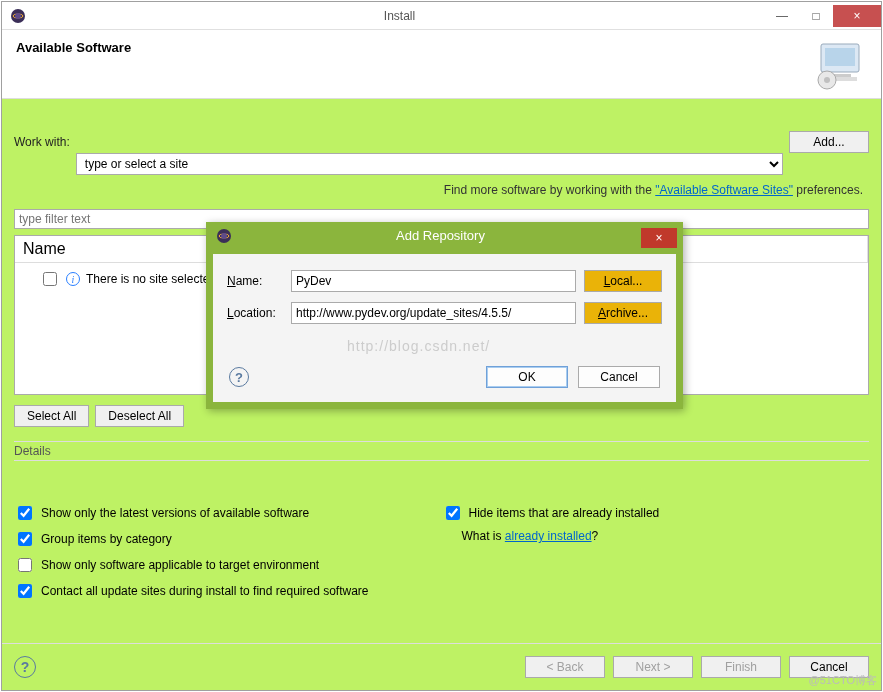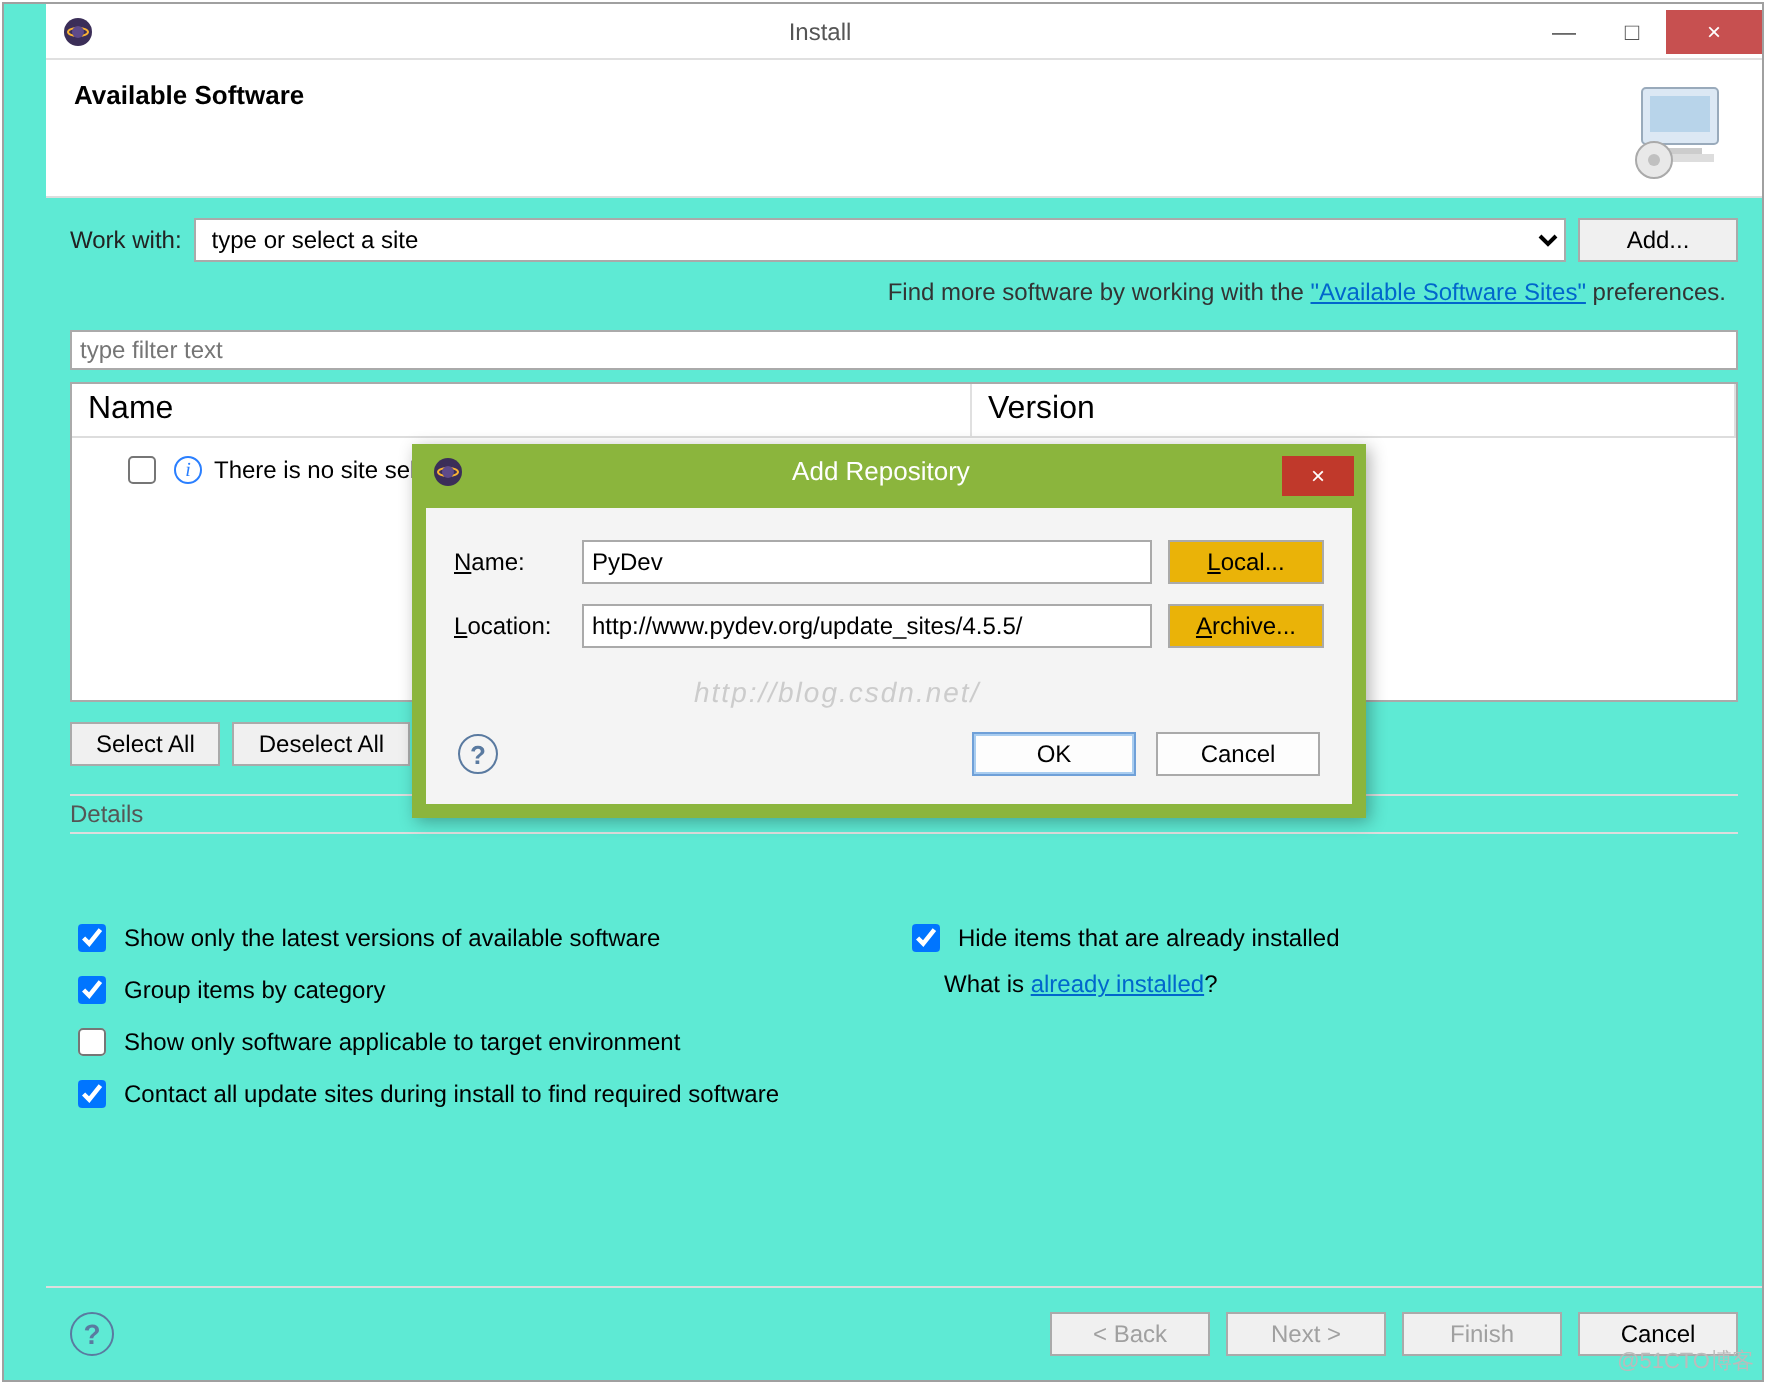--- a/index.html
+++ b/index.html
@@ -1,34 +1,34 @@
 <!DOCTYPE html>
 <html><head>
 <meta charset="utf-8">
 <style>
   * { box-sizing: border-box; font-family: "Segoe UI", Tahoma, sans-serif; }
   body { margin: 0; background: #fff; font-size: 12px; color: #000; width: 883px; height: 692px; overflow: hidden; position: relative; }
-  .window { border: 1px solid #a0a0a0; width: 881px; height: 690px; margin: 1px; background: #5eead4; display: flex; flex-direction: column; padding-left: 21px; }
+  .window { border: 1px solid #a0a0a0; width: 881px; height: 690px; margin: 1px; background: #bef264; display: flex; flex-direction: column; }
   .titlebar { background: #fff; height: 28px; display: flex; align-items: center; border-bottom: 1px solid #e0e0e0; }
   .titlebar-icon { width: 20px; height: 20px; margin: 0 6px; display: flex; align-items: center; justify-content: center; }
   .titlebar-title { flex: 1; text-align: center; font-size: 12px; color: #555; }
   .win-controls { display: flex; }
   .win-btn { width: 34px; height: 22px; display: flex; align-items: center; justify-content: center; color: #333; font-size: 12px; }
   .win-btn.close-x { background: #c75050; color: #fff; width: 48px; height: 22px; }
   .win-btn.min, .win-btn.max { color: #555; }
   .header-band { background: #fff; padding: 10px 14px 8px 14px; display: flex; border-bottom: 1px solid #ddd; }
   .header-left { flex: 1; }
   .header-title { font-weight: bold; font-size: 13px; margin-bottom: 4px; }
   .header-sub { font-size: 12px; color: #444; padding-left: 8px; }
   .header-img { width: 60px; height: 50px; }
   .body-area { padding: 10px 12px 4px 12px; display: flex; flex-direction: column; gap: 6px; flex: 1; }
   .row { display: flex; align-items: center; gap: 6px; }
   .lbl { font-size: 12px; color: #222; }
   select, input[type=text] { font-size: 12px; padding: 2px 4px; border: 1px solid #aaa; background: #fff; }
-  .ww-select { flex: 1; height: 22px; }
+  .ww-select { flex: 1; height: 22px; margin-top: 44px; }
   .btn { background: #f0f0f0; border: 1px solid #aaa; font-size: 12px; padding: 3px 12px; min-width: 80px; text-align: center; cursor: default; }
   .btn.small { min-width: 72px; }
   .btn.disabled { color: #a0a0a0; }
   .hint-line { text-align: right; font-size: 12px; color: #333; padding: 2px 6px 6px 0; }
   .link { color: #0066cc; text-decoration: underline; }
   .filter-input { width: 100%; height: 20px; color: #888; }
   .table-area { border: 1px solid #aaa; height: 160px; background: #fff; position: relative; }
   .table-head { display: flex; border-bottom: 1px solid #ddd; background: #fff; }
   .th { padding: 4px 8px; font-size: 16px; border-right: 1px solid #e0e0e0; }
   .th.name { width: 450px; }
@@ -52,21 +52,21 @@
   .modal-titlebar { background: #8bb53d; height: 26px; display: flex; align-items: flex-start; margin: -1px -1px 0 -1px; }
   .modal-title-icon { width: 20px; height: 20px; margin: 0 4px; }
   .modal-title { flex: 1; text-align: center; color: #fff; font-size: 13px; }
   .modal-close { background: #c0392b; color: #fff; width: 36px; height: 20px; display: flex; align-items: center; justify-content: center; font-size: 12px; margin-right: 0; }
   .modal-body { padding: 16px 14px 10px 14px; background: #f4f4f4; }
   .modal-row { display: flex; align-items: center; gap: 8px; margin-bottom: 10px; }
   .modal-lbl { width: 56px; font-size: 12px; }
   .modal-lbl .mn { text-decoration: underline; }
   .modal-input { flex: 1; height: 22px; border: 1px solid #7a9ecb; background: #fff; padding: 2px 6px; }
   .modal-btn { min-width: 78px; padding: 3px 8px; background: #eab308; border: 1px solid #aaa; font-size: 12px; text-align: center; }
-  .watermark { color: #ccc; font-size: 14px; letter-spacing: 1px; padding: 4px 0 8px 120px; font-style: italic; }
+  .watermark { color: #ccc; font-size: 14px; letter-spacing: 1px; padding: 4px 0 8px 120px; }
   .modal-footer { display: flex; align-items: center; gap: 10px; padding: 4px 2px 4px 2px; }
   .modal-footer .help-icon { width: 20px; height: 20px; font-size: 13px; }
   .modal-footer-spacer { flex: 1; }
   .modal-footer .btn { min-width: 82px; background: #fdfdfd; }
   .modal-footer .btn.ok { border: 1px solid #6fa0d8; box-shadow: 0 0 0 1px #a9cdf0 inset; }
   .eclipse-icon svg { width: 16px; height: 16px; }
   .wmark-corner { position: absolute; right: 6px; bottom: 4px; color: #bbb; font-size: 11px; }
 </style>
 </head>
 <body>

